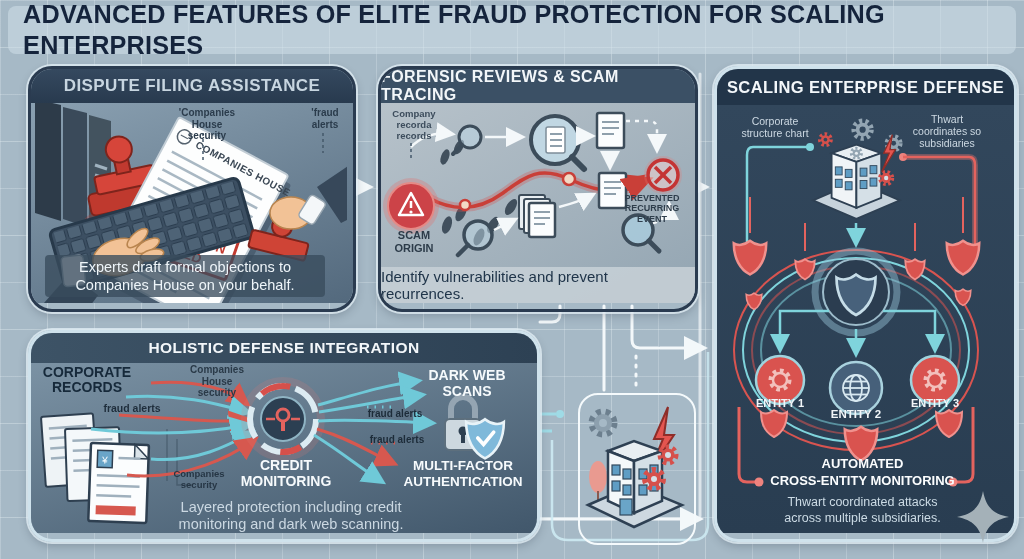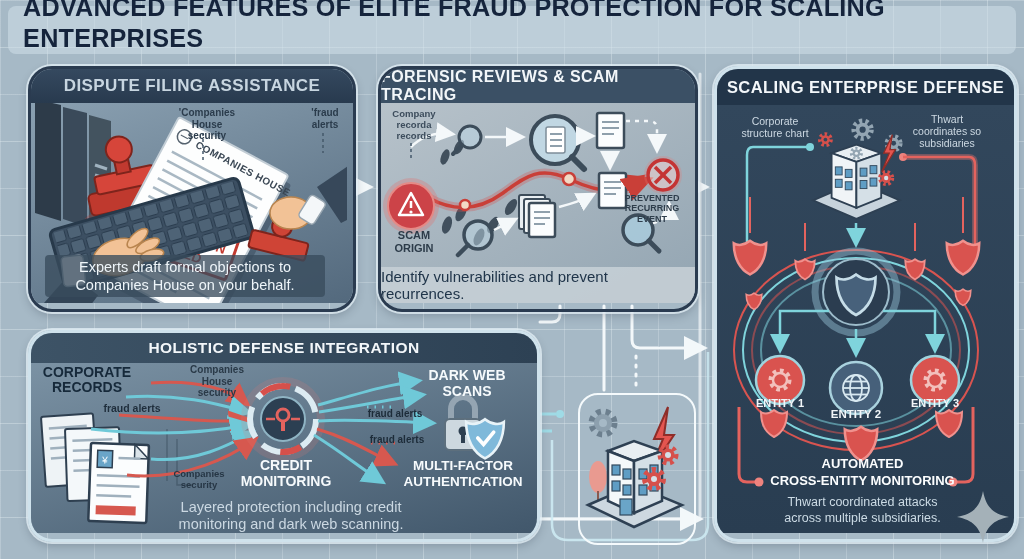--- a/index.html
+++ b/index.html
@@ -7,21 +7,21 @@
     font-family:"Liberation Sans",sans-serif;
     background-color:#a6b9c6;
     background-image:
       linear-gradient(rgba(238,246,251,.32) 1px,transparent 1px),
       linear-gradient(90deg,rgba(238,246,251,.32) 1px,transparent 1px),
       linear-gradient(rgba(90,115,135,.10) 1px,transparent 1px),
       linear-gradient(90deg,rgba(90,115,135,.10) 1px,transparent 1px);
     background-size:47px 47px,47px 47px,94px 94px,94px 94px;}
   .pre{white-space:pre-line;}
   #titleband{position:absolute;left:8px;top:6px;width:1008px;height:48px;
-    background:rgba(208,224,234,.55);border-radius:8px;display:flex;align-items:flex-end;justify-content:center;z-index:2;}
+    background:rgba(208,224,234,.55);border-radius:8px;display:flex;align-items:center;justify-content:center;z-index:2;}
   #titleband .t{font-size:26px;font-weight:800;color:#15243c;letter-spacing:.2px;transform:scaleX(.97);}
   .panel{position:absolute;border:3px solid #2a3b50;border-radius:24px;overflow:hidden;z-index:2;
     box-shadow:0 0 0 2px rgba(230,242,248,.75),0 4px 10px rgba(30,45,60,.25);}
   .hdr{height:34px;display:flex;align-items:center;justify-content:center;
     font-weight:800;letter-spacing:.4px;}
   .body{position:relative;}
   .body>svg{position:absolute;left:0;top:0;}
   .lbl{position:absolute;text-align:center;line-height:1.15;}
   #p-dispute{left:28px;top:66px;width:322px;height:240px;}
   #p-dispute .hdr{background:linear-gradient(#35495f,#283a4e);color:#c7d5e0;font-size:17px;}

